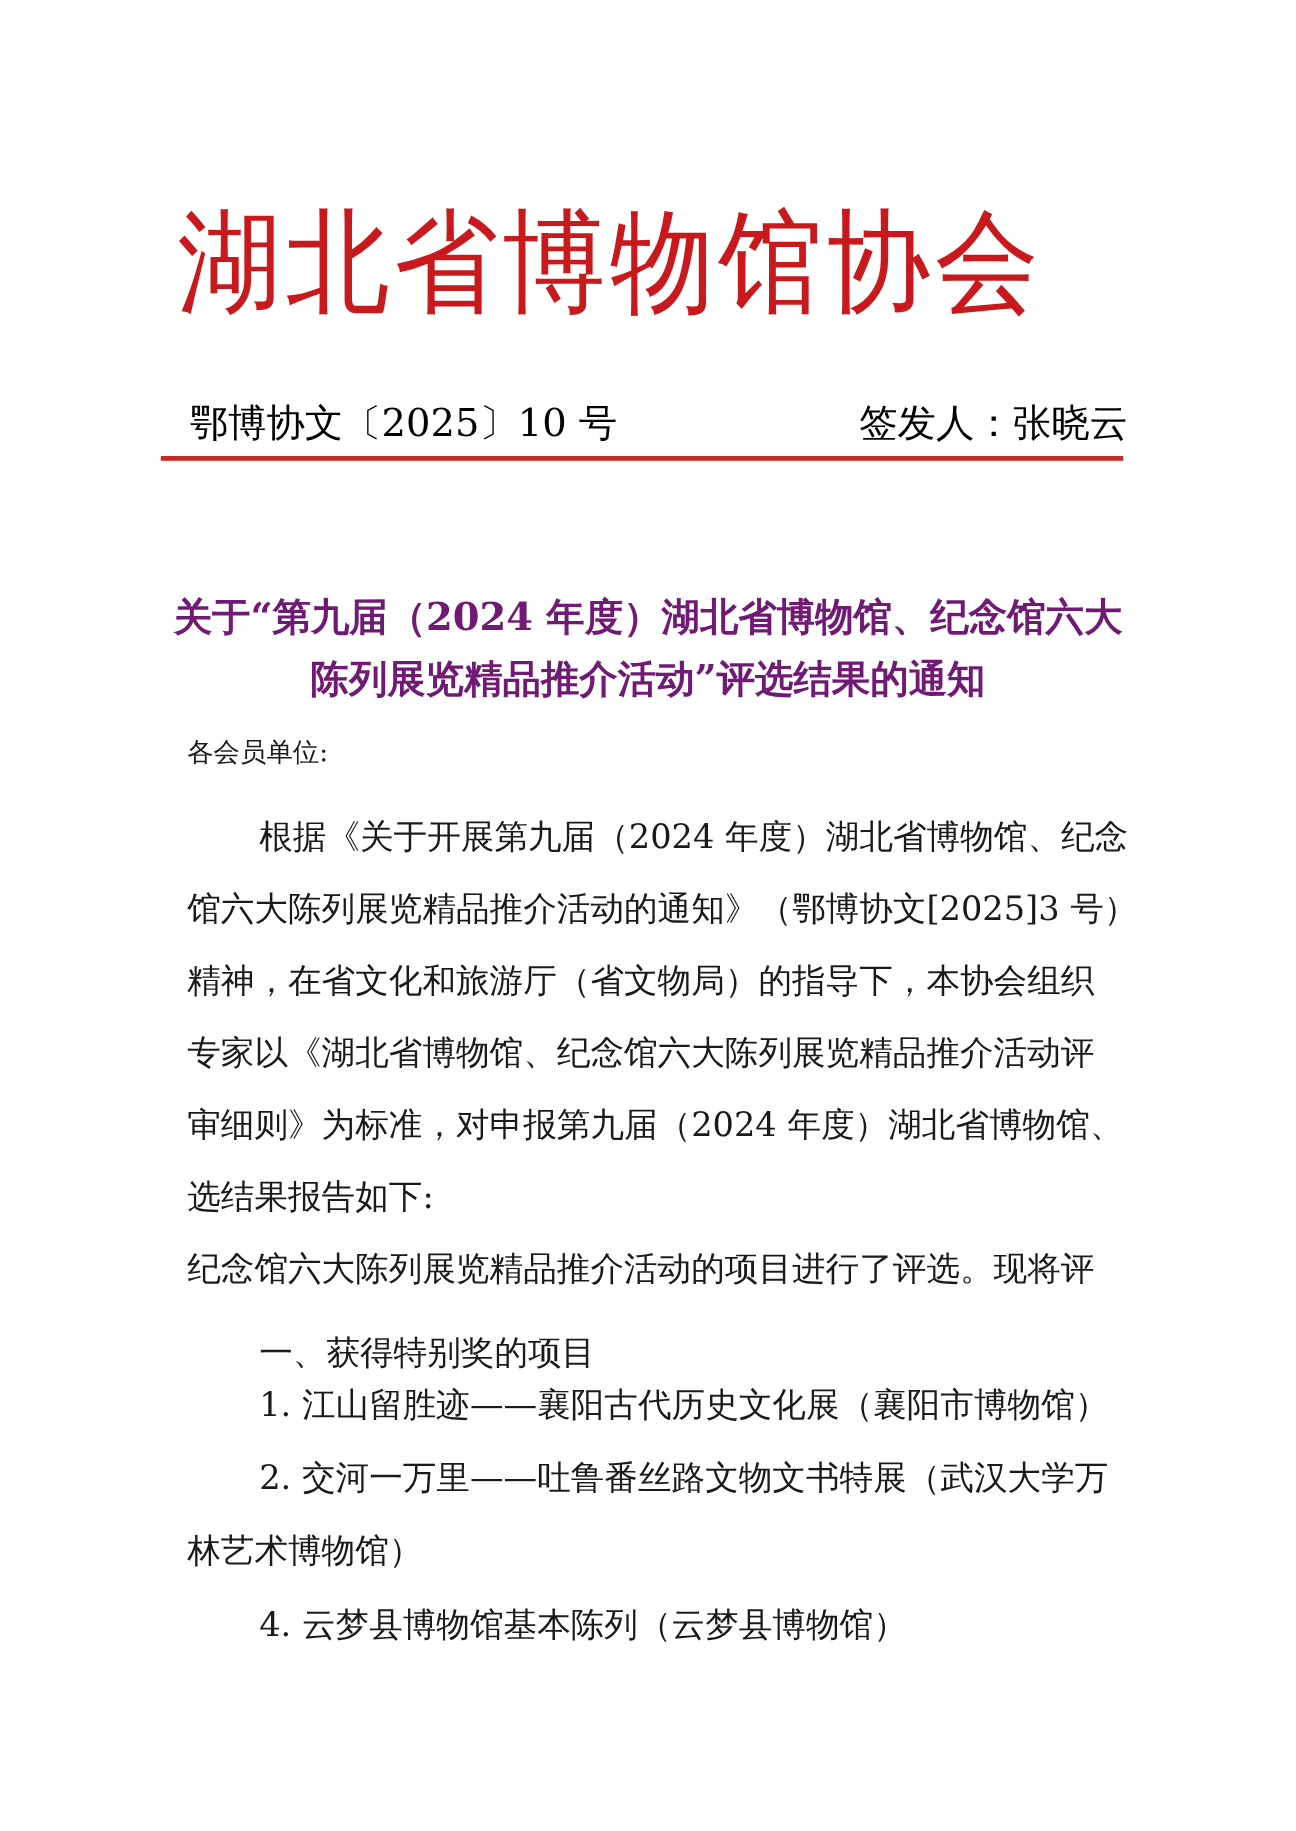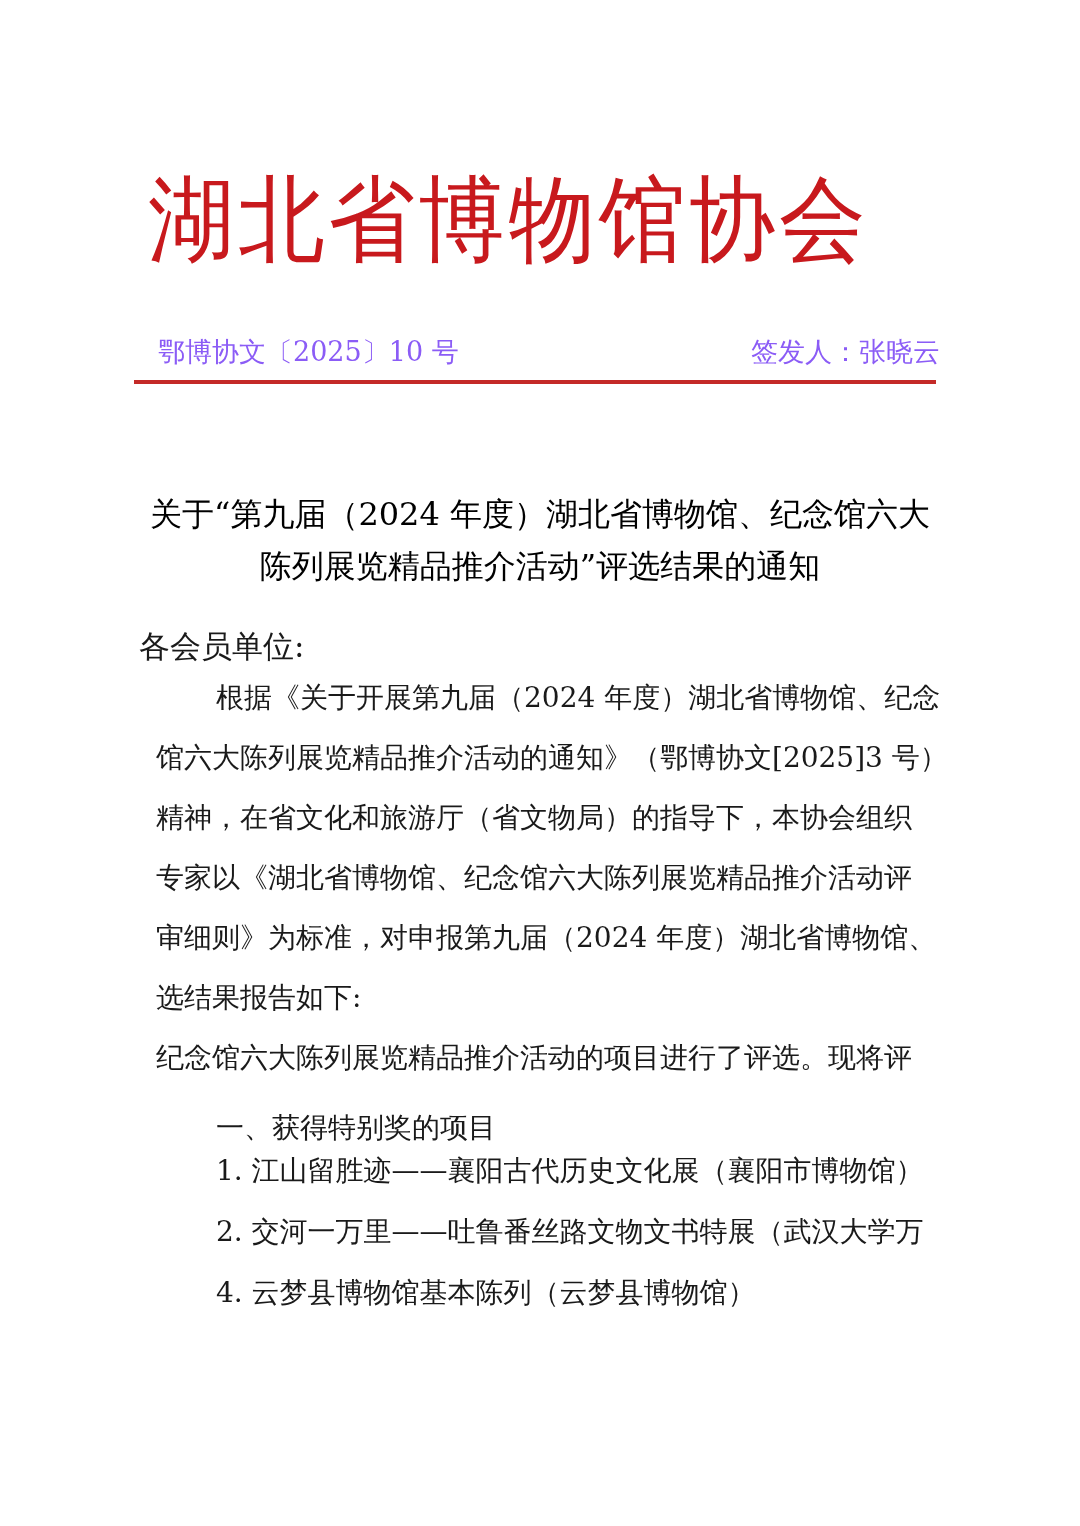--- a/index.html
+++ b/index.html
@@ -33,52 +33,51 @@
       transform-origin: left center;
     }
     .letterhead span { display: inline-block; }
     .doc-meta {
       position: absolute;
       left: 158px;
       top: 334px;
       width: 782px;
       display: flex;
       justify-content: space-between;
-      font-size: 27px;
+      font-size: 32px;
       line-height: 36px;
-      color: #8b5cf6;
+      color: #000000;
     }
     .red-rule {
       position: absolute;
       left: 134px;
       top: 380px;
       width: 802px;
       height: 4px;
       background: #c42a28;
     }
     .title {
       position: absolute;
       left: 140px;
       top: 488px;
       width: 800px;
       text-align: center;
       font-family: "DejaVu Serif", "Liberation Serif", serif;
-      font-weight: normal;
+      font-weight: bold;
       font-size: 32px;
       line-height: 52px;
-      color: #000000;
+      color: #701a75;
     }
     .title div { white-space: nowrap; }
     .salutation {
       position: absolute;
-      left: 139px;
+      left: 156px;
       top: 608px;
-      font-size: 31px;
+      font-size: 22px;
       line-height: 40px;
-      margin-top: 18px;
     }
     .para {
       position: absolute;
       left: 156px;
       top: 668px;
       width: 780px;
       font-size: 28px;
       line-height: 60px;
     }
     .para .line { white-space: nowrap; height: 60px; }
@@ -139,14 +138,15 @@
   <div class="line">审细则》为标准，对申报第九届（2024 年度）湖北省博物馆、</div>
   <div class="line">选结果报告如下:</div>
   <div class="line">纪念馆六大陈列展览精品推介活动的项目进行了评选。现将评</div>
 </div>
 
 <div class="section-heading">一、获得特别奖的项目</div>
 
 <div class="awards">
   <div class="line indent">1. 江山留胜迹——襄阳古代历史文化展（襄阳市博物馆）</div>
   <div class="line indent">2. 交河一万里——吐鲁番丝路文物文书特展（武汉大学万</div>
+  <div class="line">林艺术博物馆）</div>
   <div class="line indent">4. 云梦县博物馆基本陈列（云梦县博物馆）</div>
 </div>
 
 </body></html>

